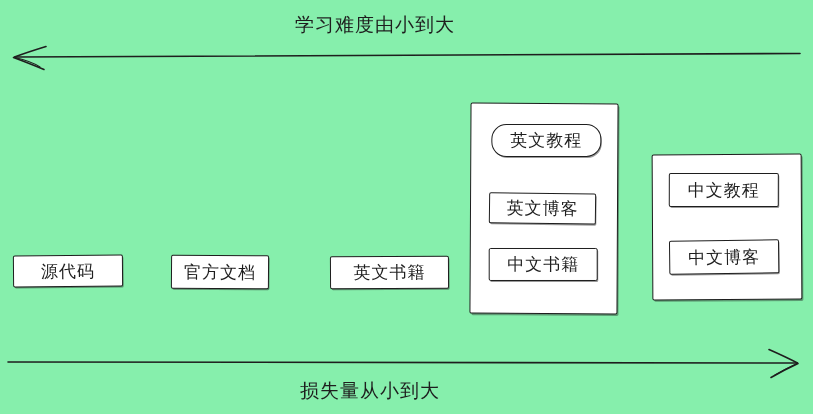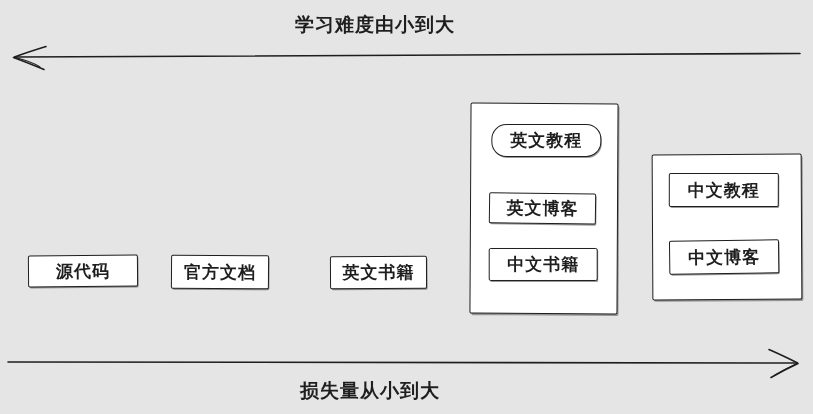--- a/index.html
+++ b/index.html
@@ -4,25 +4,24 @@
 <style>
   html, body {
     margin: 0;
     padding: 0;
     background: #ffffff;
   }
   .canvas {
     position: relative;
     width: 813px;
     height: 414px;
-    background: #e5e5e5;
+    background: #86efac;
     overflow: hidden;
     font-family: "DejaVu Sans", "Liberation Sans", sans-serif;
     color: #1e1e1e;
-    font-weight: bold;
   }
   .arrow-layer {
     position: absolute;
     left: 0;
     top: 0;
     width: 813px;
     height: 414px;
     pointer-events: none;
   }
   .axis-label {
@@ -60,23 +59,23 @@
   }
   .group-box {
     position: absolute;
     box-sizing: border-box;
     border: 1.6px solid #1e1e1e;
     border-radius: 2px;
     background: #ffffff;
     box-shadow: 1.5px 2px 0 -0.5px rgba(30,30,30,0.4);
   }
   
-  .box-src   { left: 28px;  top: 255px; width: 110px; height: 32px; transform: rotate(-0.5deg); }
+  .box-src   { left: 13px;  top: 255px; width: 110px; height: 32px; transform: rotate(-0.5deg); }
   .box-docs  { left: 171px; top: 255px; width: 98px; height: 34px; transform: rotate(0.4deg); }
-  .box-enbk  { left: 330px; top: 256px; width: 97px; height: 33px; transform: rotate(-0.3deg); }
+  .box-enbk  { left: 330px; top: 256px; width: 119px; height: 33px; transform: rotate(-0.3deg); }
   
   .group-1   { left: 470px; top: 103px; width: 148px; height: 211px; transform: rotate(0.3deg); }
   .g1-tut    { left: 20px; top: 20px;  width: 110px; height: 33px; transform: rotate(-0.4deg); border-radius: 15px; }
   .g1-blog   { left: 18px; top: 89px;  width: 107px; height: 31px; transform: rotate(0.4deg); }
   .g1-cnbk   { left: 18px; top: 144px; width: 109px; height: 33px; transform: rotate(-0.3deg); }
   
   .group-2   { left: 652px; top: 154px; width: 150px; height: 146px; transform: rotate(-0.3deg); }
   .g2-tut    { left: 16px; top: 18px; width: 110px; height: 34px; transform: rotate(0.4deg); }
   .g2-blog   { left: 16px; top: 85px; width: 110px; height: 34px; transform: rotate(-0.4deg); }
   .inner { position: absolute; }

